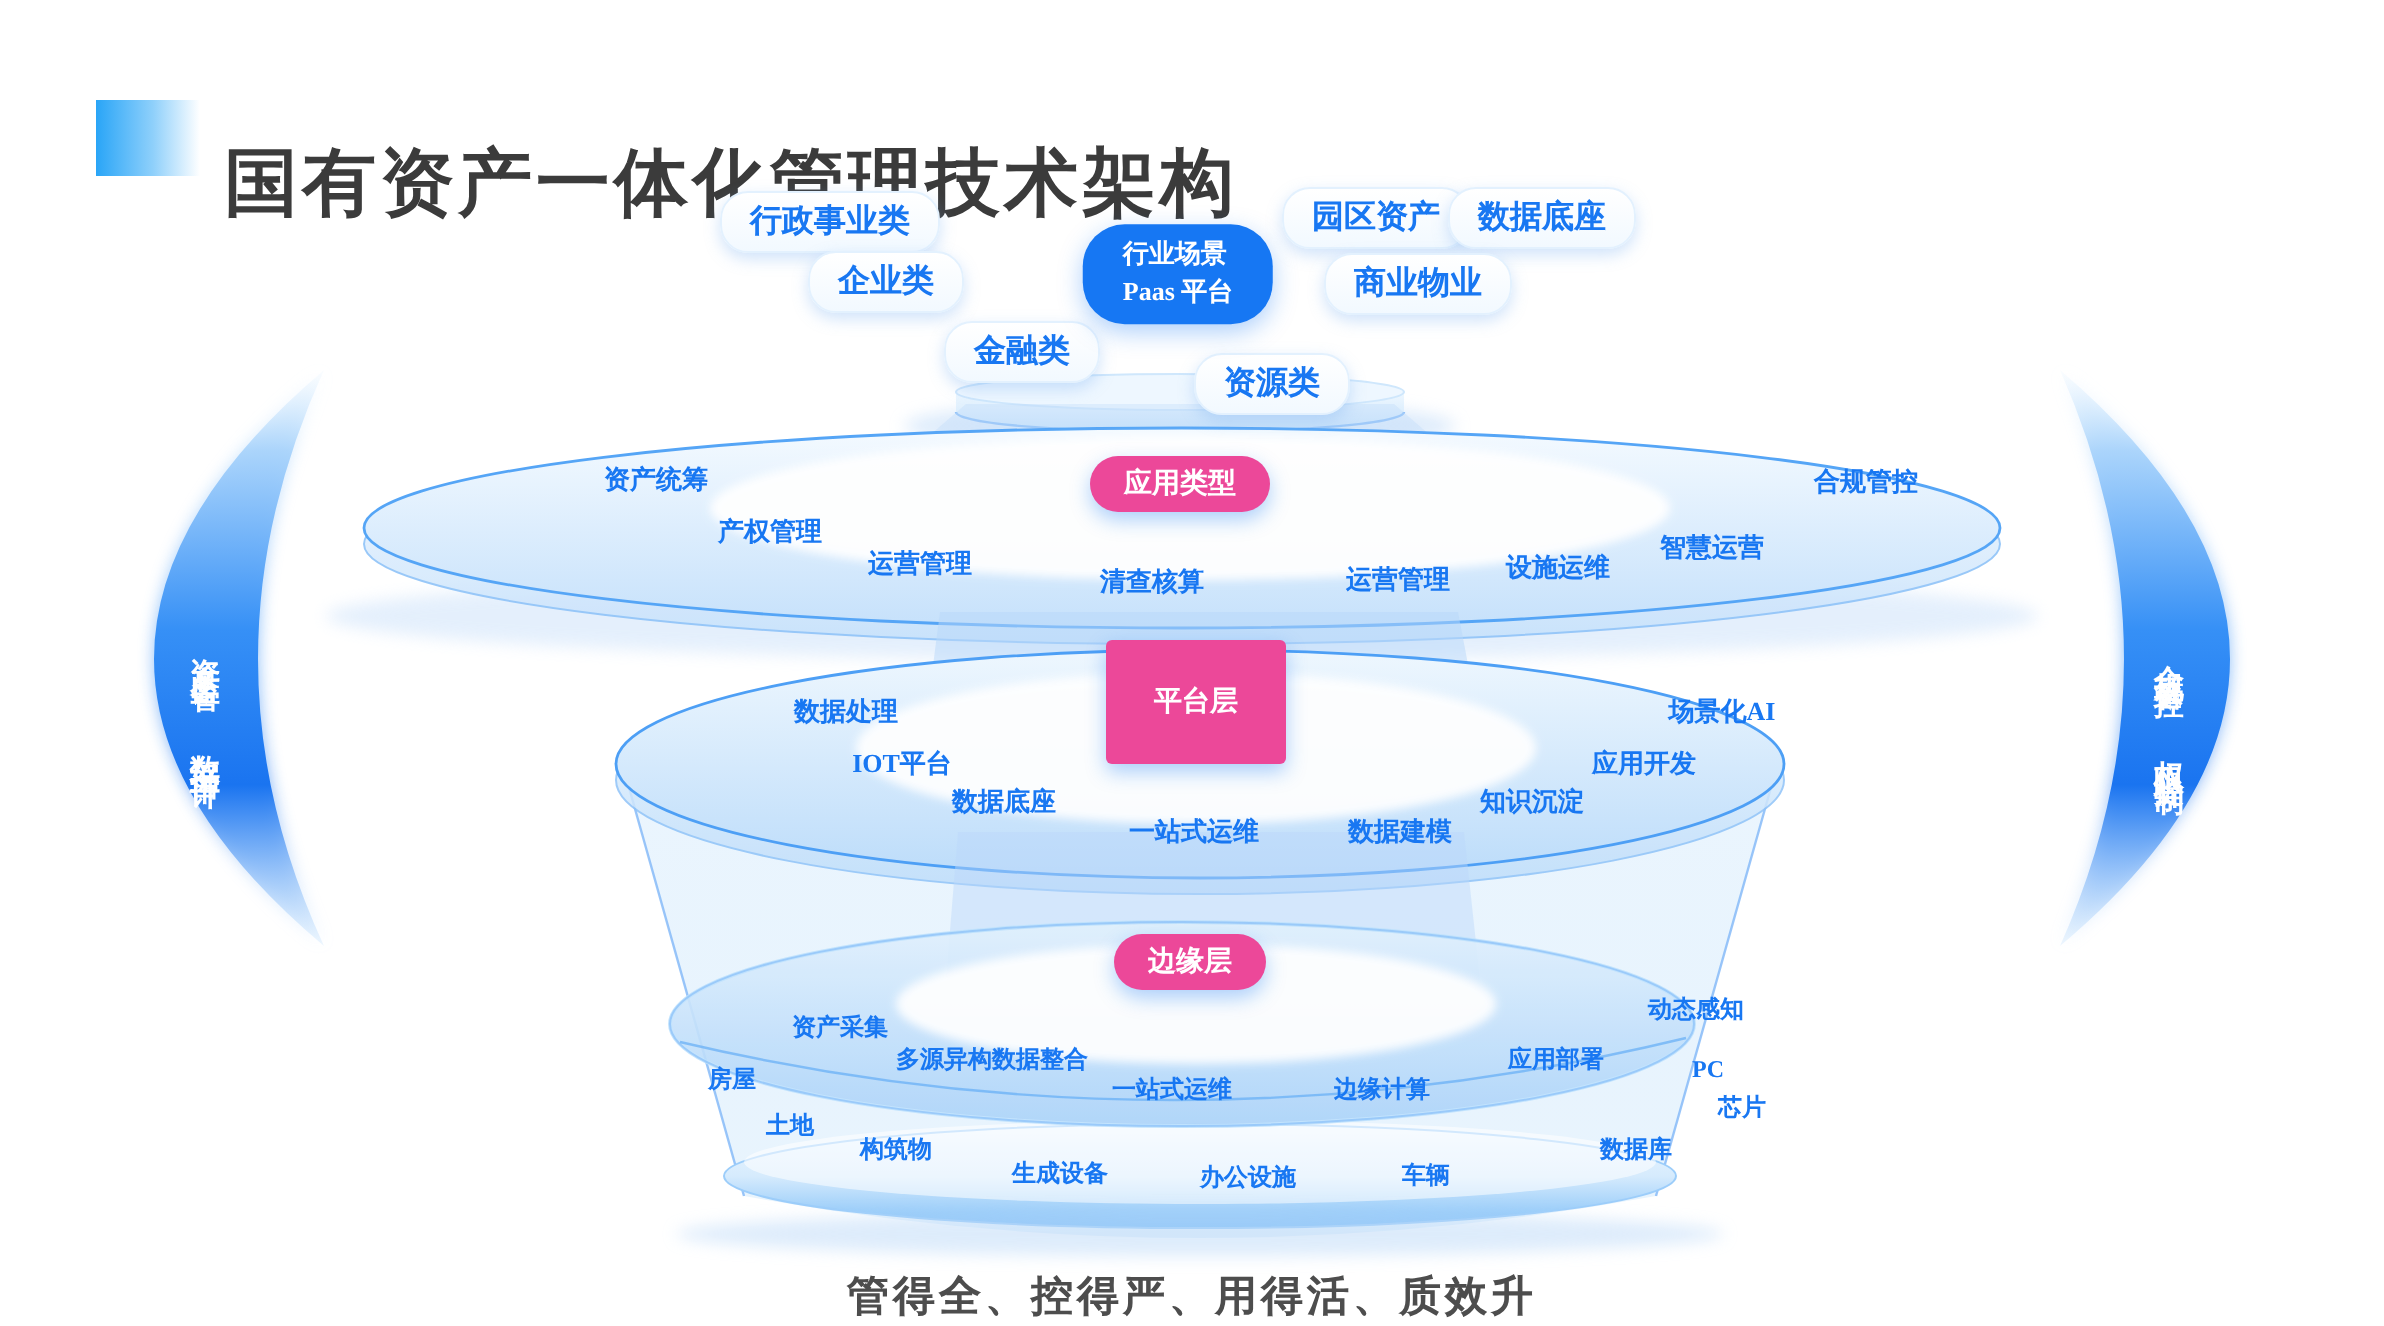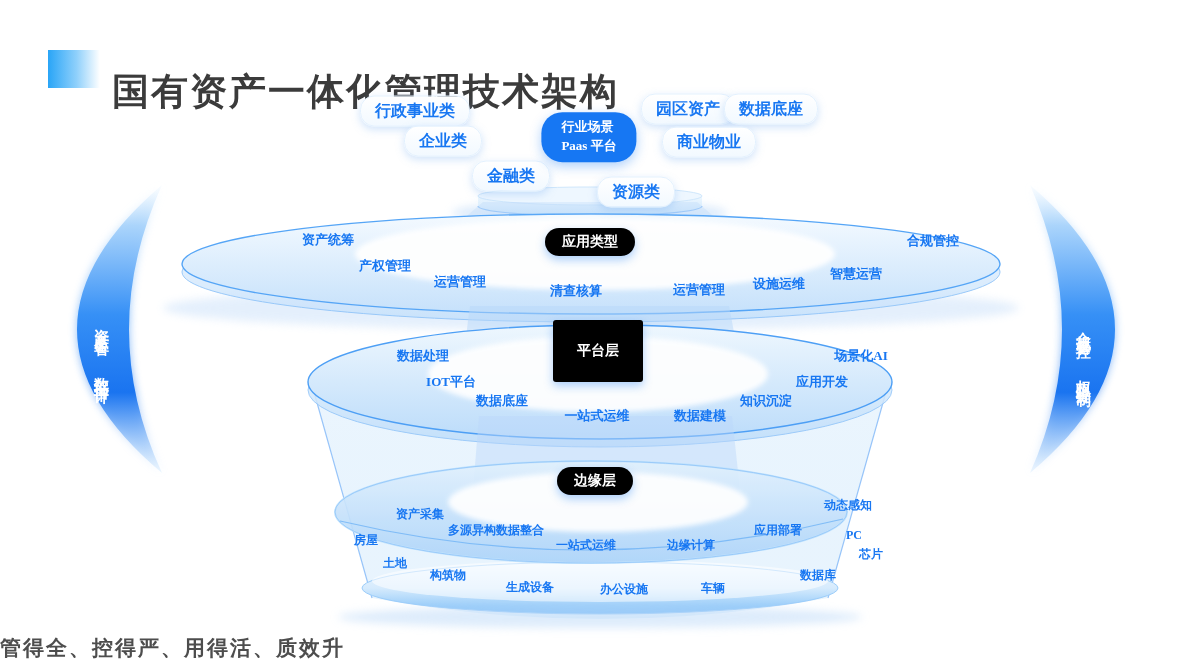--- a/index.html
+++ b/index.html
@@ -16,34 +16,34 @@
   
   .lbl{position:absolute;transform:translate(-50%,-50%);color:#1877f2;font-weight:700;
     font-size:13px;white-space:nowrap;margin-left:46px;}
   .lbl.sm{font-size:12px;}
   
   .pill{position:absolute;transform:translate(-50%,-50%);
     background:linear-gradient(180deg,#ffffff 0%,#f2f9ff 100%);
     border:1px solid #e3f1fe;border-radius:14px;color:#1877f2;font-weight:700;font-size:16px;
     padding:4px 14px;white-space:nowrap;box-shadow:0 3px 8px rgba(120,175,240,.35);}
   
-  .badge{position:absolute;transform:translate(-50%,-50%);background:#000000;color:#ffffff;
+  .badge{position:absolute;transform:translate(-50%,-50%);background:#ec4899;color:#ffffff;
     font-weight:700;font-size:14px;text-align:center;white-space:nowrap;
     box-shadow:0 4px 10px rgba(22,119,243,.35);}
   .badge.pill-shape{border-radius:14px;padding:5px 17px;}
   .badge.rect-shape{border-radius:3px;padding:22px 24px;}
   .scenario-badge{position:absolute;transform:translate(-50%,-50%);background:#1677f3;
     color:#ffffff;font-weight:700;font-size:13px;line-height:1.45;
     border-radius:21px;padding:6px 20px;white-space:nowrap;
     box-shadow:0 4px 12px rgba(22,119,243,.35);}
   
   .vband-text{position:absolute;transform:translate(-50%,-50%);writing-mode:vertical-rl;
     color:#ffffff;font-weight:700;font-size:15px;letter-spacing:4px;white-space:nowrap;}
   
-  .slogan{position:absolute;left:0;top:634px;width:1192px;font-size:21px;
+  .slogan{position:absolute;left:0;top:634px;width:1192px;text-align:center;font-size:21px;
     font-weight:700;color:#4d4d4d;letter-spacing:2px;}
 </style>
 </head>
 <body>
 
 <div class="canvas">
 
   <svg class="svg-layer" viewBox="0 0 1192 663">
     <defs>
       <linearGradient id="gBand" x1="0" y1="0" x2="0" y2="1">

